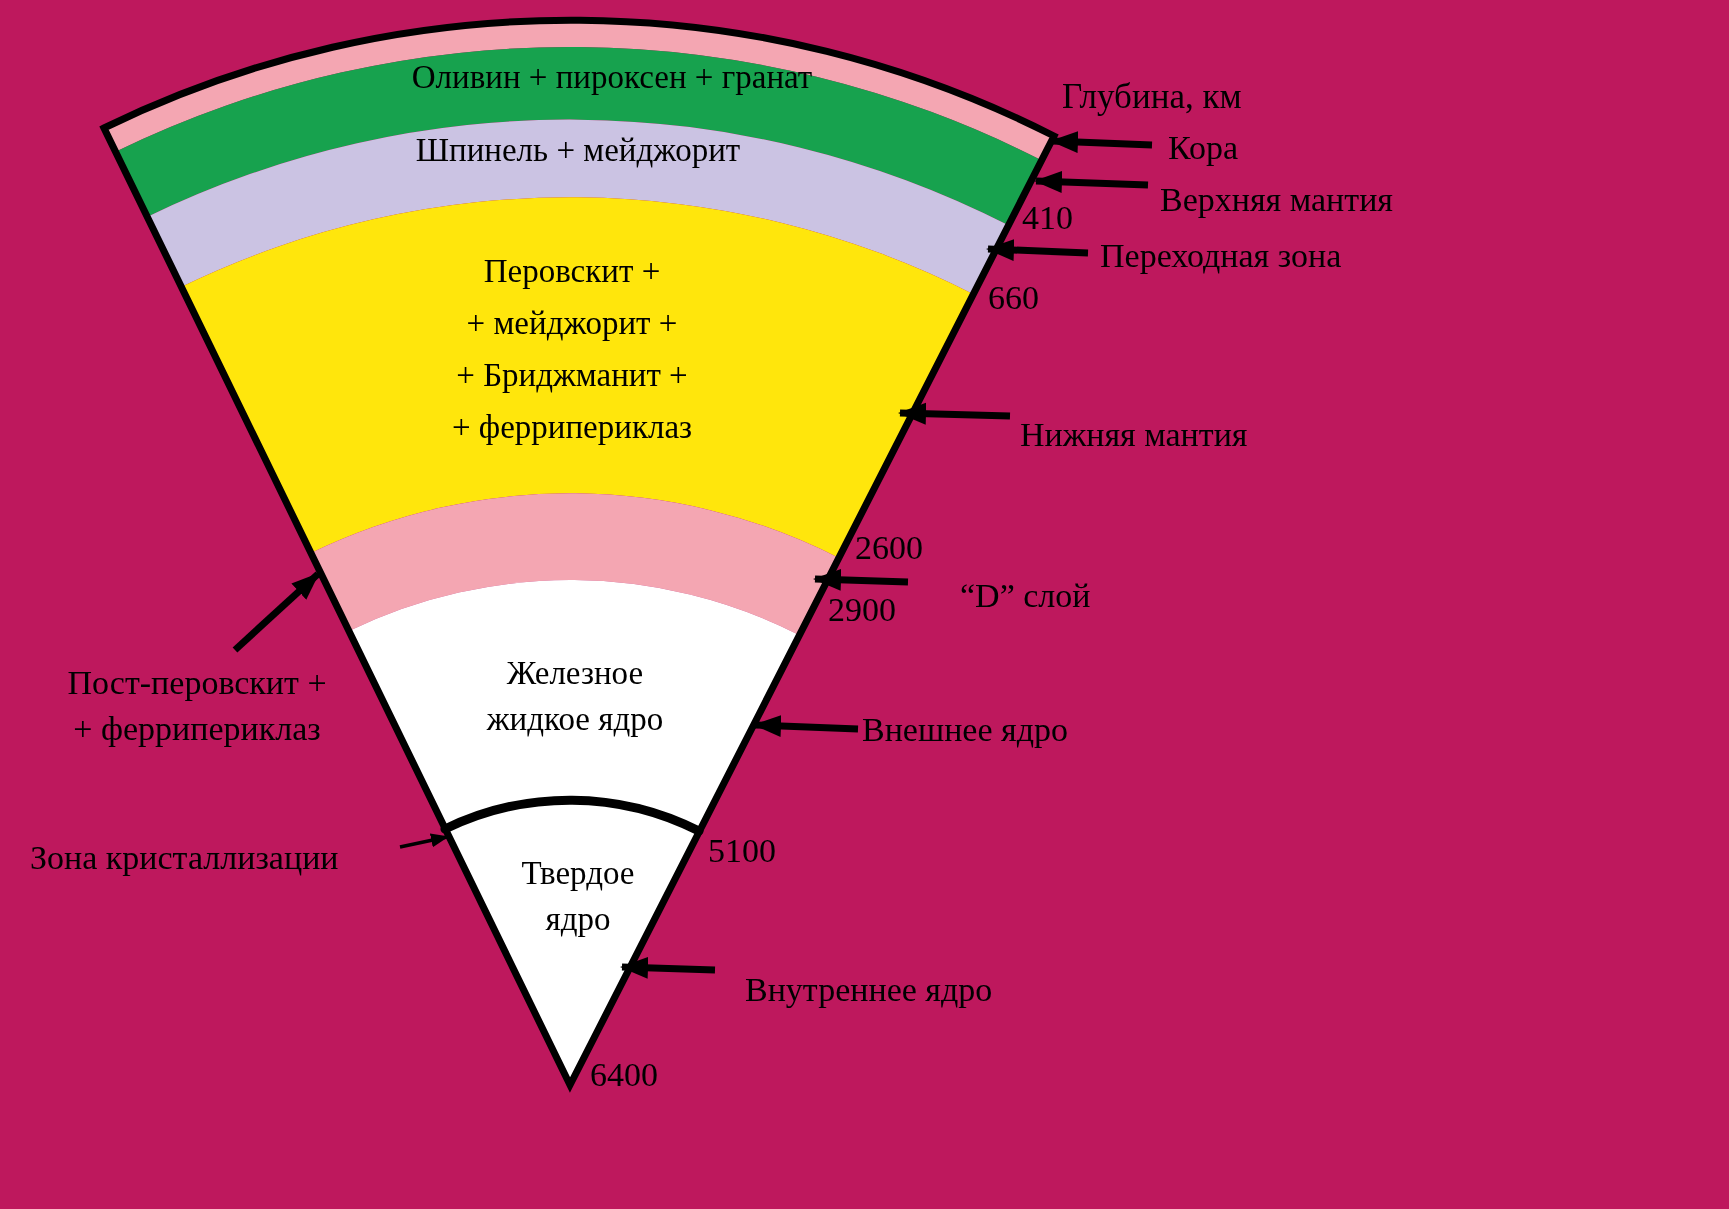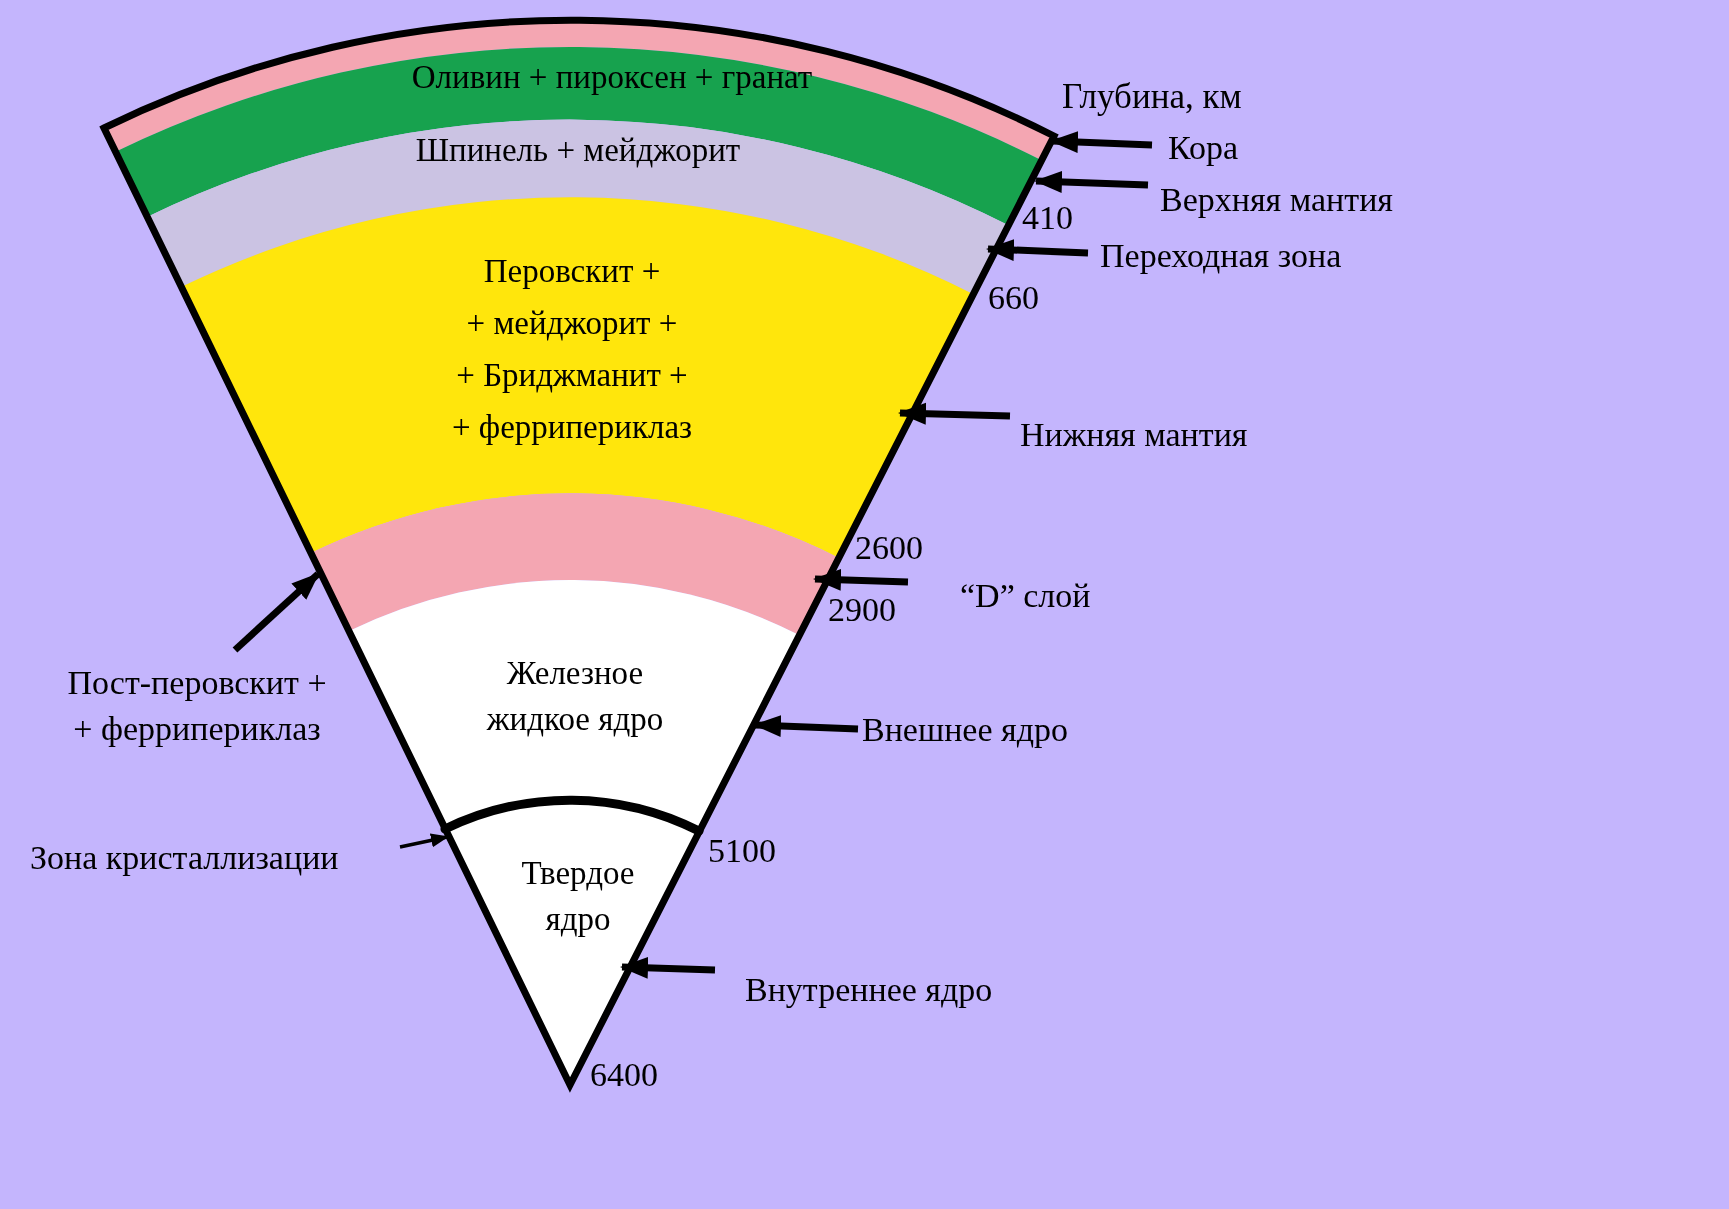--- a/index.html
+++ b/index.html
@@ -7,21 +7,21 @@
     padding: 0;
     background: #ffffff;
     width: 1729px;
     height: 1209px;
     overflow: hidden;
   }
   .diagram-wrap {
     position: relative;
     width: 1729px;
     height: 1209px;
-    background: #c4b5fd;
+    background: #be185d;
   }
   svg text {
     font-family: "Liberation Serif", "DejaVu Serif", serif;
     fill: #000000;
   }
   .lbl      { font-size: 34px; }
   .lbl-num  { font-size: 34px; }
   .lbl-in   { font-size: 33px; }
   .lbl-big  { font-size: 35px; }
 </style>

